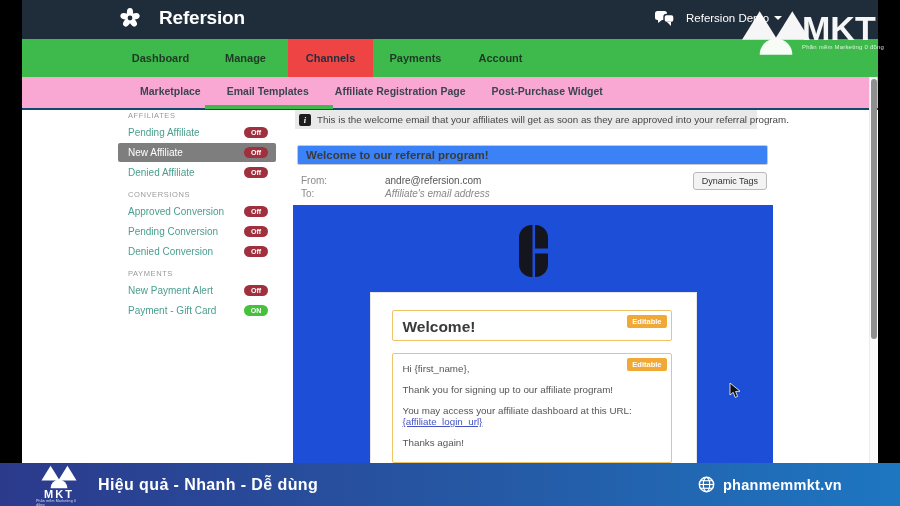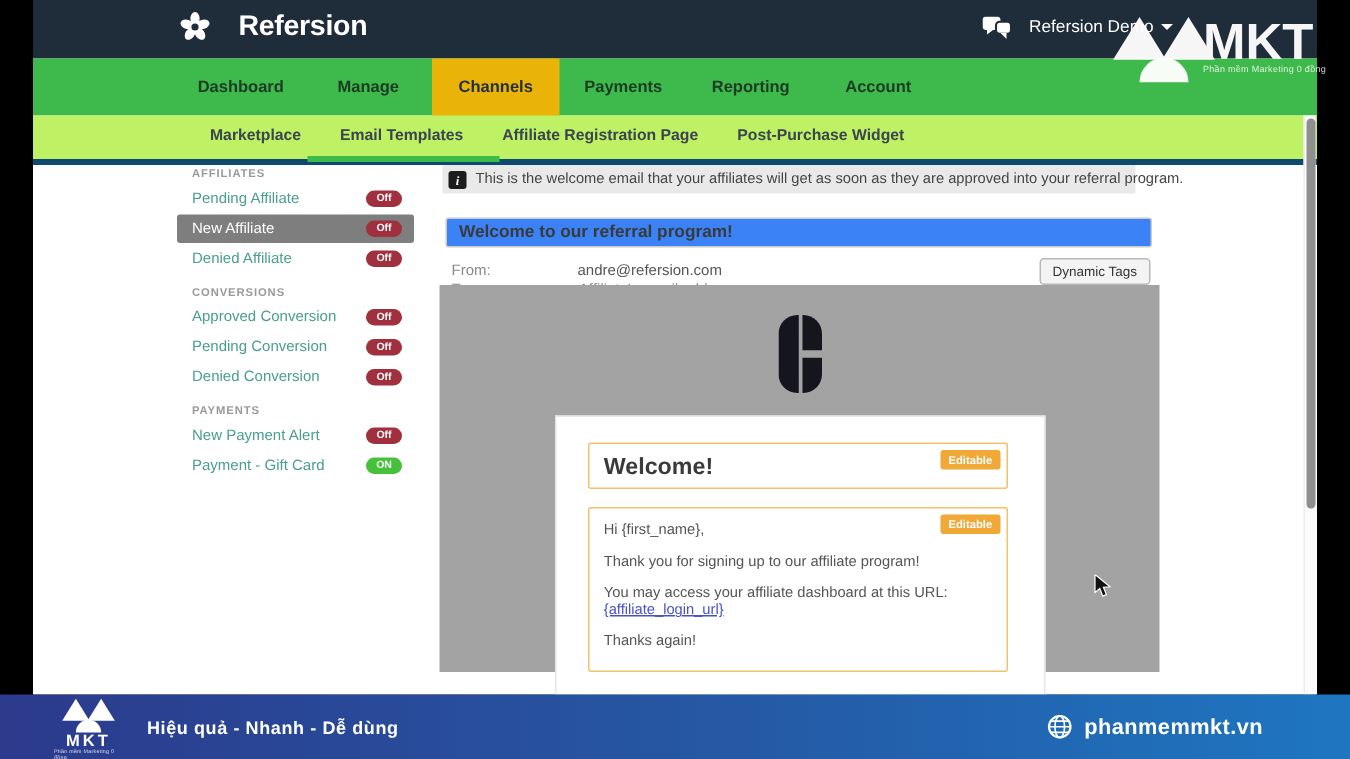--- a/index.html
+++ b/index.html
@@ -15,33 +15,33 @@
   .brand { position:absolute; left:98px; top:7px; display:flex; align-items:center; gap:19px; }
   .brand svg { display:block; }
   .brand-name { color:#fff; font-size:19px; font-weight:800; letter-spacing:-0.2px; }
   .chat-ico { position:absolute; left:633px; top:11px; }
   .usermenu { position:absolute; left:664px; top:12px; color:#fff; font-size:11.5px; display:flex; align-items:center; gap:5px; cursor:pointer; }
   .caret { width:0; height:0; border-left:4px solid transparent; border-right:4px solid transparent; border-top:4px solid #fff; }
 
   
   .nav { position:absolute; left:0; top:39px; width:856px; height:38px; background:#3eb94b; display:flex; padding-left:96px; }
   .nav-tab { width:85px; height:48px; line-height:38px; text-align:center; font-size:11px; font-weight:bold; color:#1d3b24; cursor:pointer; }
-  .nav-tab.active { background:#eab308; color:#22303e; }
-
-  
-  .subnav { position:absolute; left:0; top:77px; width:856px; height:33px; background:#bef264; border-bottom:4px solid #0c4a6e; display:flex; align-items:center; padding-left:118px; gap:26px; }
+  .nav-tab.active { background:#ef4444; color:#22303e; }
+
+  
+  .subnav { position:absolute; left:0; top:77px; width:856px; height:33px; background:#f9a8d4; border-bottom:2px solid #0c4a6e; display:flex; align-items:center; padding-left:118px; gap:26px; }
   .subnav-tab { position:relative; font-size:10.5px; font-weight:bold; color:#3b4450; height:33px; line-height:31px; cursor:pointer; }
   .subnav-tab.active::after { content:""; position:absolute; left:-22px; right:-24px; bottom:0; height:4px; background:#3eb94b; }
 
   
   .bodyarea { position:absolute; left:0; top:110px; width:856px; height:353px; background:#fff; }
 
   
   .sidebar { position:absolute; left:96px; top:0; width:158px; }
-  .side-header { height:9px; margin:1px 0 3px; padding-left:10px; font-size:7.5px; letter-spacing:0.6px; color:#9a9a9a; font-weight:bold; }
+  .side-header { height:9px; margin:1px 0 3px; padding-left:10px; font-size:7.5px; letter-spacing:0.6px; color:#9a9a9a; font-weight:normal; }
   .side-header.gap { margin-top:8px; }
   .side-item { height:19px; margin-bottom:1px; display:flex; align-items:center; justify-content:space-between; padding:0 8px 0 10px; border-radius:2px; cursor:pointer; }
   .side-item .lbl { font-size:10px; color:#4a9e8f; }
   .side-item.selected { background:#7e7e7e; }
   .side-item.selected .lbl { color:#fff; }
   .pill { min-width:24px; text-align:center; font-size:7px; font-weight:bold; color:#fff; padding:2px 5px; border-radius:8px; }
   .pill-off { background:#a0303d; }
   .pill-on { background:#46c13c; }
 
   
@@ -51,21 +51,21 @@
   .banner-text { font-size:9.8px; color:#454545; white-space:nowrap; }
   .subject { position:absolute; left:4px; top:35px; width:471px; height:20px; border:1px solid #c9c9c9; border-radius:2px; font-size:11.5px; font-weight:bold; color:#3a3a3a; padding:0 8px; font-family:"Liberation Sans",sans-serif; background:#3b82f6; }
   .meta { position:absolute; left:8px; top:64px; font-size:10px; line-height:13px; }
   .meta-row { display:flex; }
   .meta-label { width:84px; color:#8a8a8a; }
   .meta-from { color:#555; }
   .meta-to { color:#888; font-style:italic; }
   .dyn-btn { position:absolute; right:8px; top:62px; font-size:9px; color:#333; background:#f3f3f3; border:1px solid #b9b9b9; border-radius:3px; padding:3px 8px; cursor:pointer; font-family:"Liberation Sans",sans-serif; }
 
   
-  .preview { position:absolute; left:0; top:80px; width:480px; height:258px; background:#a3a3a3; }
+  .preview { position:absolute; left:0; top:95px; width:480px; height:258px; background:#1d4ed8; }
   .clogo { display:block; margin:20px auto 0; }
   .mailcard { width:327px; margin:15px auto 0; background:#fff; border:1px solid #e6e6e6; height:200px; padding:17px 24px 0 21px; }
   .editbox { position:relative; border:1px solid #efc36a; border-radius:2px; background:#fff; }
   .editbox.head { height:31px; }
   .editbox.head .headline { font-size:15.5px; font-weight:bold; color:#3a3a3a; padding:7px 0 0 10px; }
   .edit-badge { position:absolute; top:4px; right:4px; background:#f0a836; color:#fff; font-size:7.5px; font-weight:bold; padding:2px 5px; border-radius:2px; }
   .editbox.bodybox { margin-top:12px; padding:9px 10px 4px; }
   .editbox.bodybox p { font-size:9.8px; color:#555; margin:0 0 10px; }
   .tag-link { color:#4653c6; font-weight:normal; text-decoration:underline; cursor:pointer; }
 
@@ -76,21 +76,21 @@
   
   .cursor { position:absolute; left:707px; top:383px; z-index:9; }
 
   
   .footer { position:absolute; left:0; top:463px; width:900px; height:43px; z-index:5;
     background:linear-gradient(90deg,#2c3a8c 0%, #2559a5 55%, #1e76c1 100%);
     display:flex; align-items:center; }
   .f-logo { margin-left:36px; display:flex; flex-direction:column; align-items:center; width:46px; }
   .f-logo .mkt-word { color:#fff; font-size:11px; font-weight:800; letter-spacing:2px; line-height:10px; }
   .f-logo .mkt-tag { color:rgba(255,255,255,0.8); font-size:3.5px; letter-spacing:0.2px; }
-  .slogan { margin-left:16px; color:#fff; font-size:12px; font-weight:bold; letter-spacing:0.4px; }
+  .slogan { margin-left:16px; color:#fff; font-size:16px; font-weight:bold; letter-spacing:0.4px; }
   .f-right { margin-left:auto; margin-right:58px; display:flex; align-items:center; gap:8px; }
   .website { color:#fff; font-size:14.5px; font-weight:600; letter-spacing:0.3px; }
 
   
   .watermark { position:absolute; left:742px; top:2px; z-index:6; display:flex; align-items:center; opacity:0.96; }
   .wm-col { margin-left:-8px; display:flex; flex-direction:column; }
   .wm-word { color:#fff; font-size:34px; font-weight:800; line-height:32px; letter-spacing:0; }
   .wm-tag { color:rgba(255,255,255,0.85); font-size:6px; letter-spacing:0.2px; margin-top:0; }
 </style>
 </head>
@@ -128,21 +128,20 @@
         <span>Refersion Demo</span>
         <span class="caret"></span>
       </div>
     </div>
 
     <div class="nav">
       <div class="nav-tab">Dashboard</div>
       <div class="nav-tab">Manage</div>
       <div class="nav-tab active">Channels</div>
       <div class="nav-tab">Payments</div>
-      <div class="nav-tab">Reporting</div>
       <div class="nav-tab">Account</div>
     </div>
 
     <div class="subnav">
       <div class="subnav-tab">Marketplace</div>
       <div class="subnav-tab active">Email Templates</div>
       <div class="subnav-tab">Affiliate Registration Page</div>
       <div class="subnav-tab">Post-Purchase Widget</div>
     </div>
 

